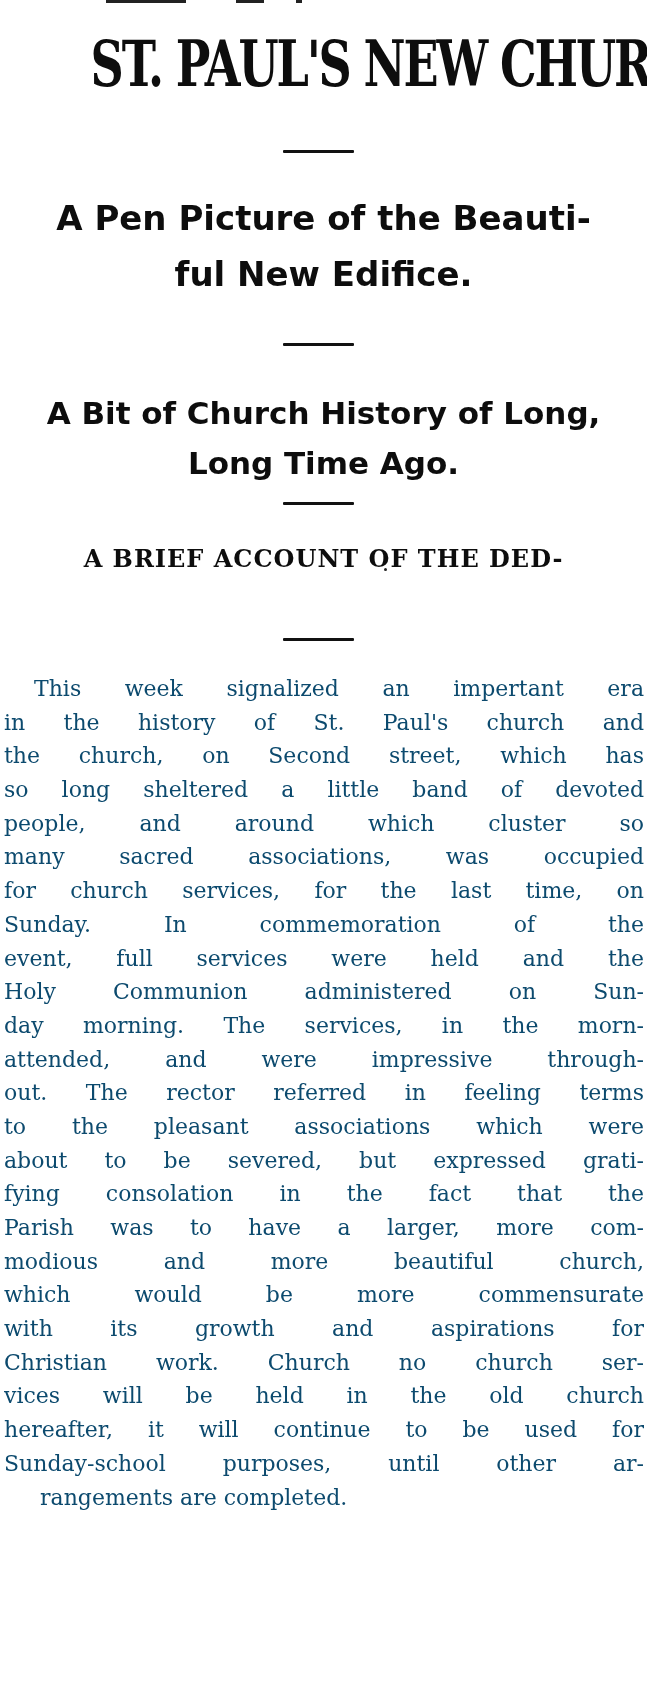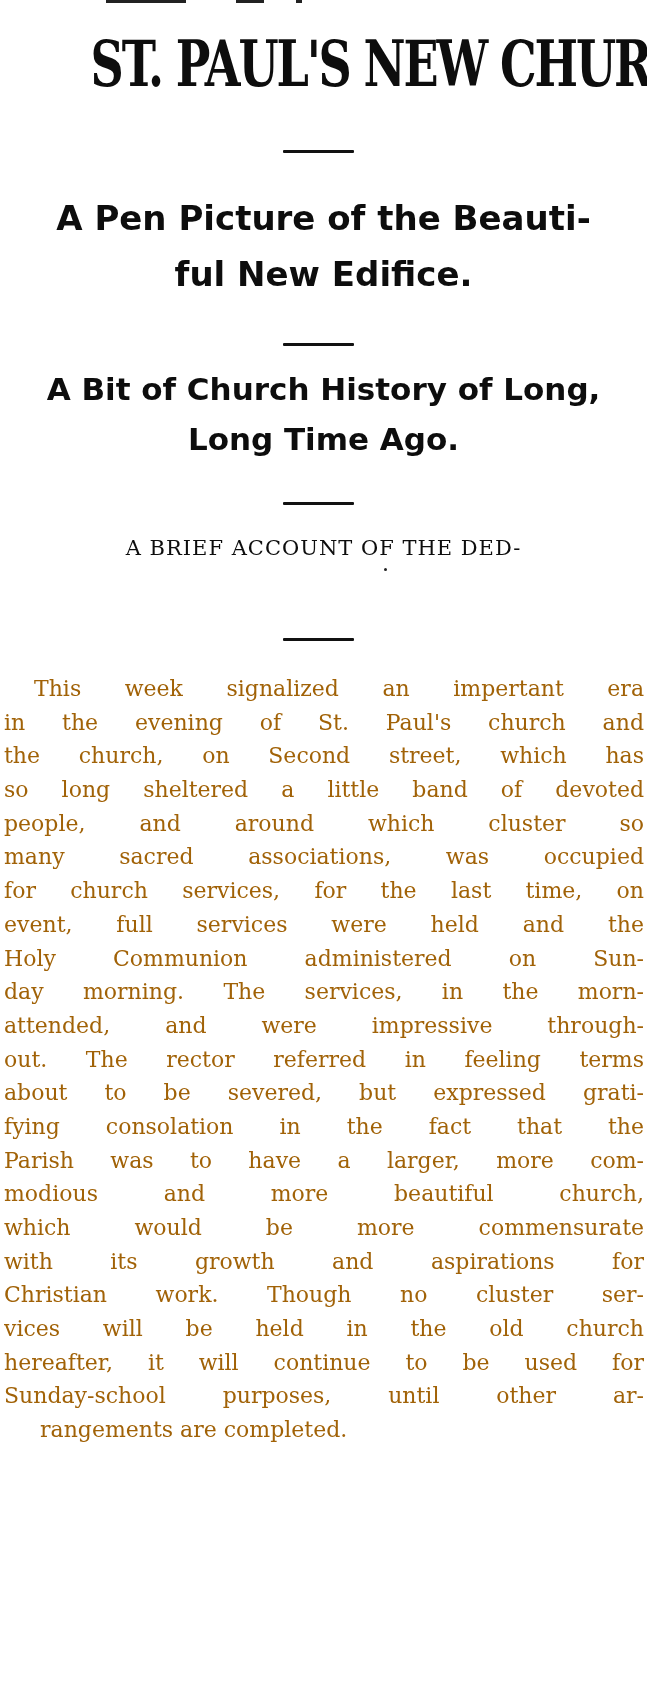--- a/index.html
+++ b/index.html
@@ -12,30 +12,30 @@
       font-family: "DejaVu Serif", serif; font-weight: bold; font-size: 64px;
       letter-spacing: -3px; transform: scaleX(0.72); transform-origin: center top;
       white-space: nowrap; line-height: 84px; color: #0d0d0d;
     }
     .rule { position: absolute; left: 283px; width: 71px; height: 3px; background: #111; border-radius: 1px; }
     .deck {
       position: absolute; left: 0; width: 647px; text-align: center;
       font-family: "DejaVu Sans", sans-serif; font-weight: bold; color: #0d0d0d;
     }
     .deck1 { top: 190px; font-size: 34px; line-height: 56px; letter-spacing: 0px; }
-    .deck2 { top: 364px; font-size: 31px; line-height: 50px; }
+    .deck2 { top: 388px; font-size: 31px; line-height: 50px; }
     .deck3 {
-      top: 532px; font-family: "DejaVu Serif", serif; font-size: 21px; line-height: 32px;
-      letter-spacing: 1px; font-weight: normal;
+      top: 543px; font-family: "DejaVu Serif", serif; font-size: 24px; line-height: 32px;
+      letter-spacing: 1px; font-weight: bold;
     }
     .deck3 .line { display: block; white-space: nowrap; }
     .deck .line { display: block; white-space: nowrap; }
     .body-text {
       position: absolute; top: 672px; left: 4px; width: 640px;
-      font-family: "DejaVu Serif", serif; font-size: 22px; line-height: 33.7px; color: #a16207;
+      font-family: "DejaVu Serif", serif; font-size: 22px; line-height: 33.7px; color: #0c4a6e;
     }
     .body-text .line {
       display: block; white-space: nowrap; text-align: justify; text-align-last: justify;
       height: 33.7px; overflow: hidden;
     }
     .body-text .line.first { padding-left: 30px; }
     .body-text .line.last { text-align-last: left; margin-left: 36px; }
     .speck { position: absolute; width: 3px; height: 3px; background: #222; border-radius: 50%; }
   </style>
 </head>
@@ -70,37 +70,39 @@
   <div class="deck deck3">
     <span class="line">A BRIEF ACCOUNT OF THE DED-</span>
   </div>
 
   <div class="speck" style="left:384px;top:568px;"></div>
 
   <div class="rule" style="top:638px;"></div>
 
   <div class="body-text">
     <span class="line first">This week signalized an impertant era</span>
-    <span class="line">in the evening of St. Paul's church and</span>
+    <span class="line">in the history of St. Paul's church and</span>
     <span class="line">the church, on Second street, which has</span>
     <span class="line">so long sheltered a little band of devoted</span>
     <span class="line">people, and around which cluster so</span>
     <span class="line">many sacred associations, was occupied</span>
     <span class="line">for church services, for the last time, on</span>
+    <span class="line">Sunday. In commemoration of the</span>
     <span class="line">event, full services were held and the</span>
     <span class="line">Holy Communion administered on Sun-</span>
     <span class="line">day morning. The services, in the morn-</span>
     <span class="line">attended, and were impressive through-</span>
     <span class="line">out. The rector referred in feeling terms</span>
+    <span class="line">to the pleasant associations which were</span>
     <span class="line">about to be severed, but expressed grati-</span>
     <span class="line">fying consolation in the fact that the</span>
     <span class="line">Parish was to have a larger, more com-</span>
     <span class="line">modious and more beautiful church,</span>
     <span class="line">which would be more commensurate</span>
     <span class="line">with its growth and aspirations for</span>
-    <span class="line">Christian work. Though no cluster ser-</span>
+    <span class="line">Christian work. Church no church ser-</span>
     <span class="line">vices will be held in the old church</span>
     <span class="line">hereafter, it will continue to be used for</span>
     <span class="line">Sunday-school purposes, until other ar-</span>
     <span class="line last">rangements are completed.</span>
   </div>
 
 </div>
 
 </body></html>

